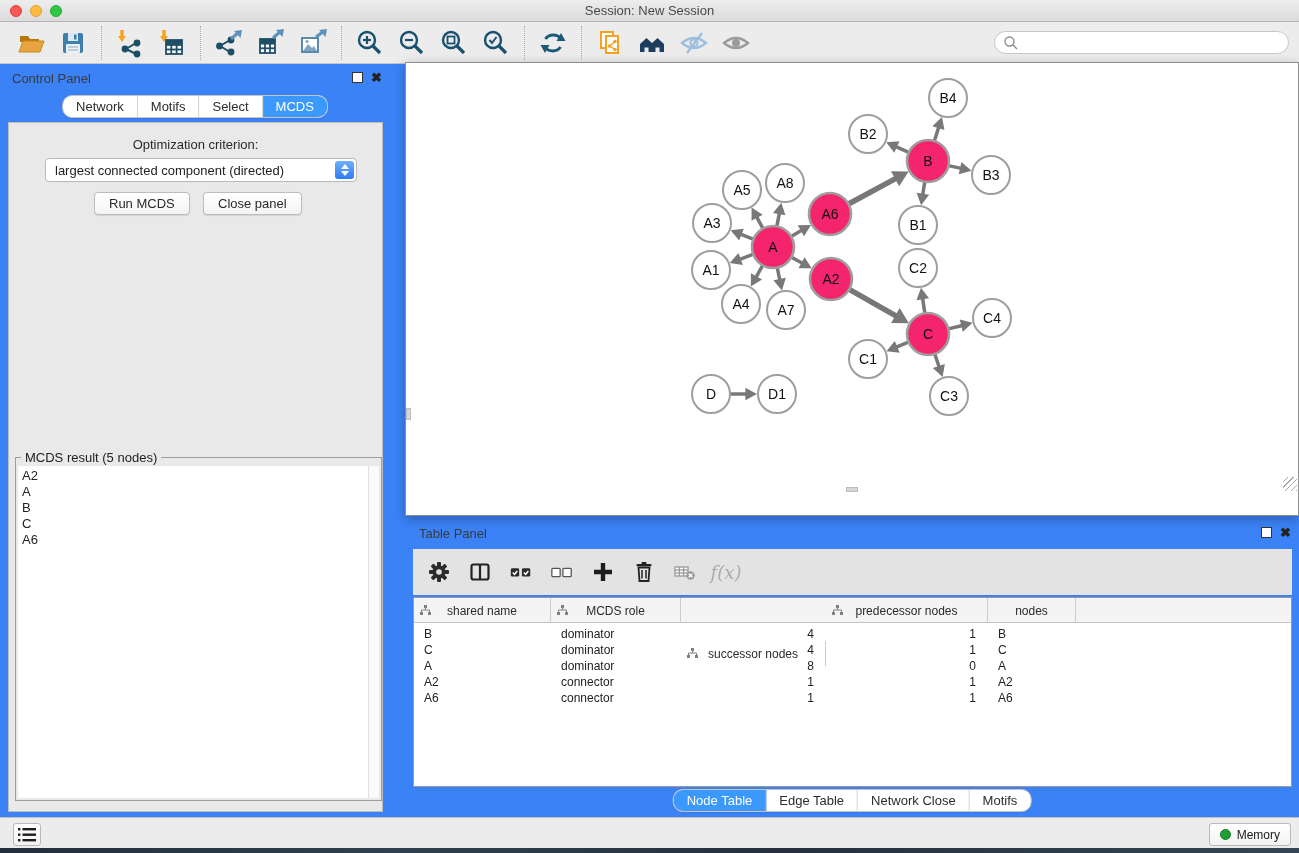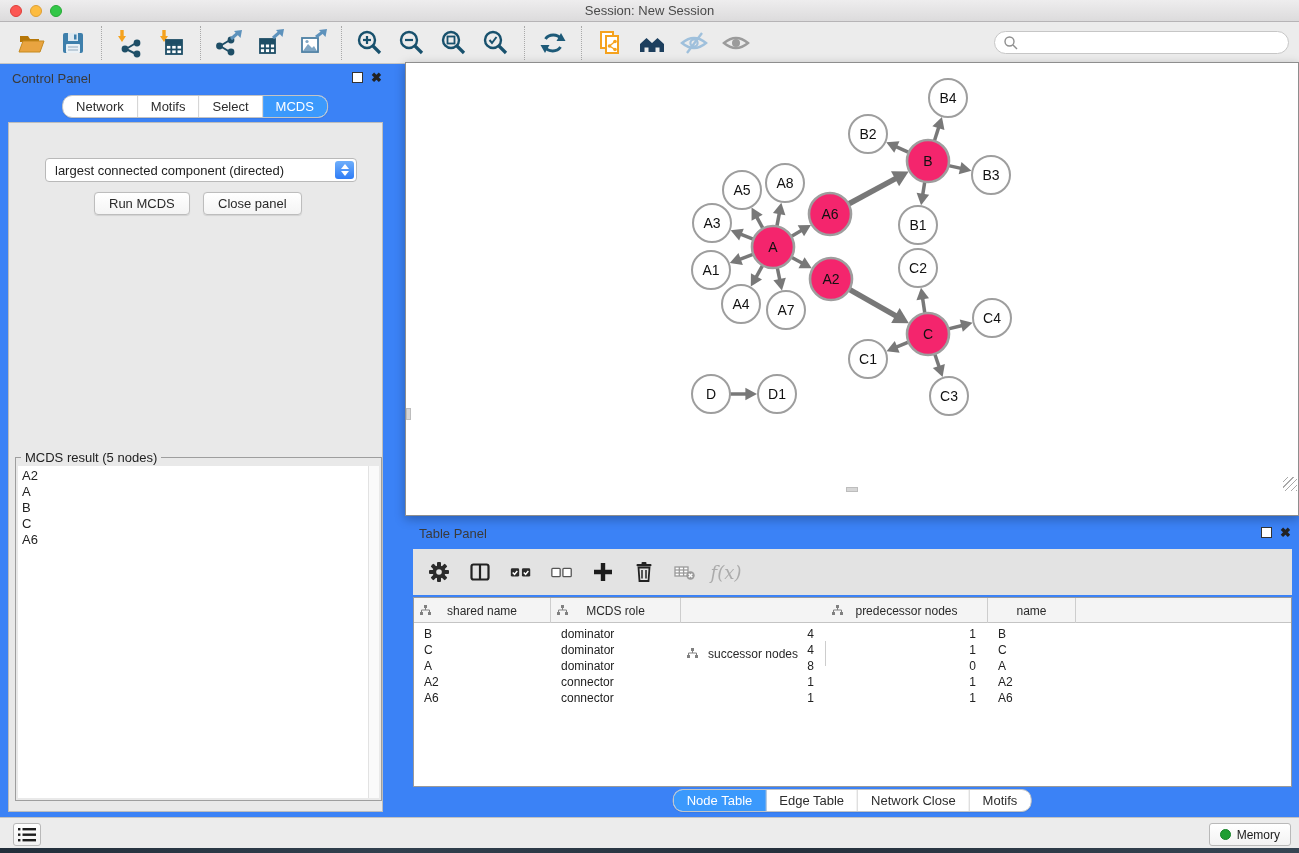--- a/index.html
+++ b/index.html
@@ -286,20 +286,21 @@
     </span>
   </div>
   <div class="seg" id="cp-tabs">
       <div class="seg-item">Network</div>
       <div class="seg-item">Motifs</div>
       <div class="seg-item">Select</div>
       <div class="seg-item active">MCDS</div>
     </div>
 
   <div class="cp-body">
+    <div class="opt-label">Optimization criterion:</div>
     <div class="mcds-select">
       <span>largest connected component (directed)</span>
       <span class="stepper">
           <span class="up"></span>
           <span class="down"></span>
         </span>
     </div>
     <div class="btn" id="run-btn">Run MCDS</div>
     <div class="btn" id="close-btn">Close panel</div>
 
@@ -517,21 +518,21 @@
             <g fill="#808080">
               <rect x="4" y="0" width="3" height="3"></rect>
               <rect x="0" y="7" width="3" height="3"></rect>
               <rect x="8" y="7" width="3" height="3"></rect>
             </g>
             <path d="M5.5 3v2M1.5 7V5h8v2" stroke="#808080" fill="none" stroke-width="1"></path>
           </svg>
           <span>predecessor nodes</span>
         </div>
         <div class="th" style="left: 574px; width: 88px;">
-          <span>name</span>
+          <span>nodes</span>
         </div>
       </div>
     <div id="tbody">
         <div class="trow" style="top: 28px; width: 879px;">
           <div class="td left" style="left: 0px; width: 137px;">B</div>
           <div class="td left" style="left: 137px; width: 130px;">dominator</div>
           <div class="td right" style="left: 267px; width: 145px;">4</div>
           <div class="td right" style="left: 412px; width: 162px;">1</div>
           <div class="td left" style="left: 574px; width: 88px;">B</div>
         </div>

